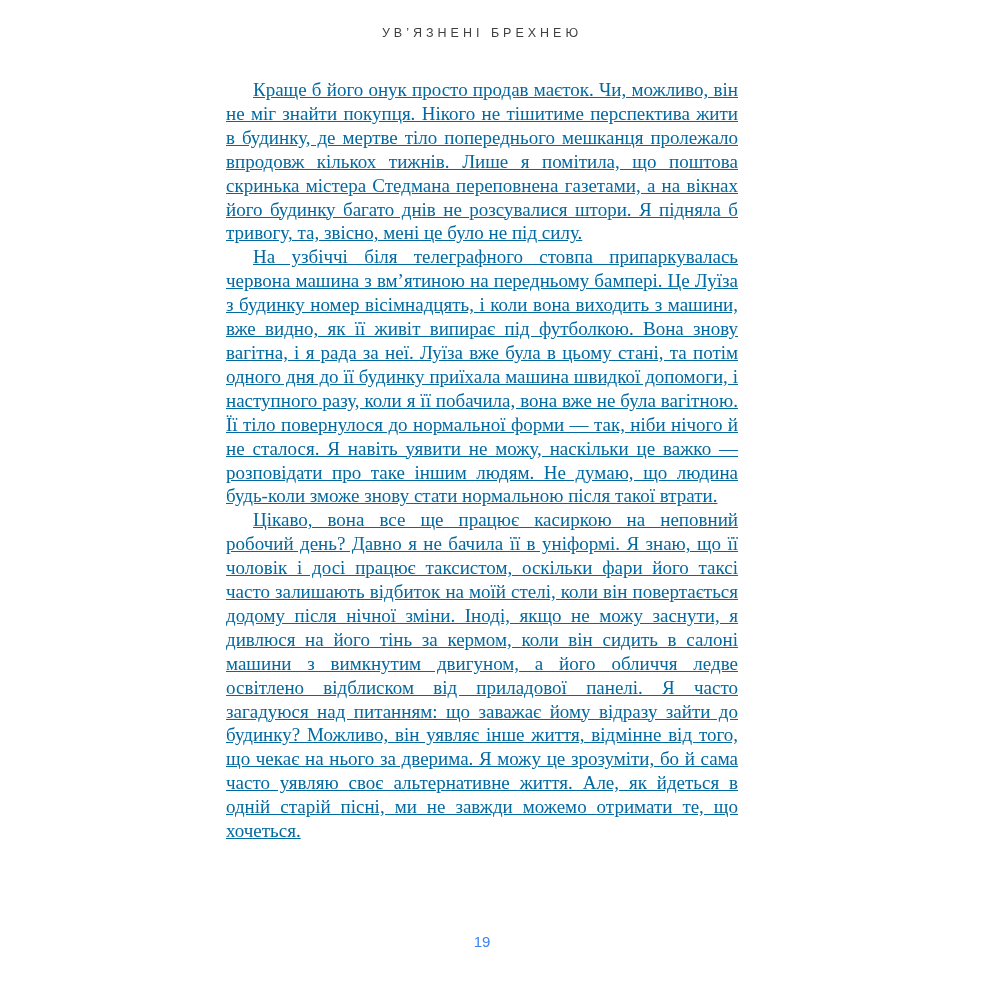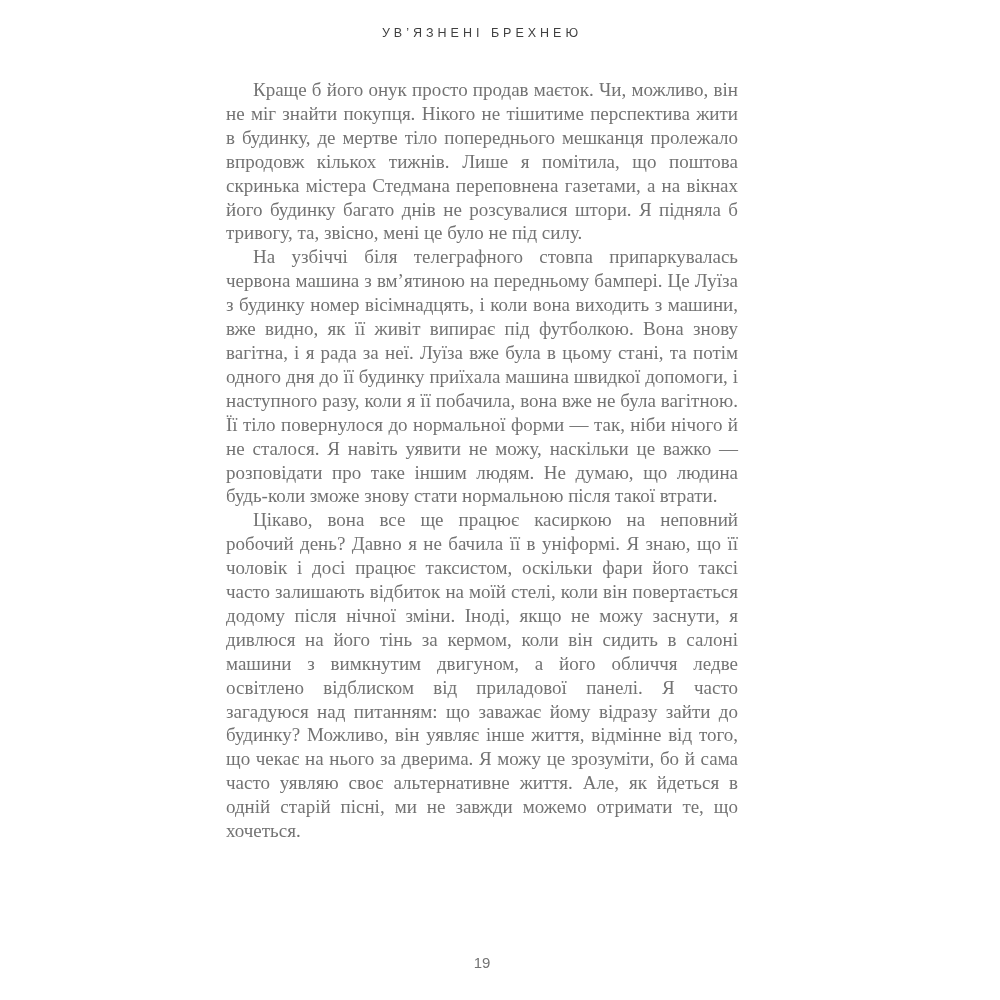--- a/index.html
+++ b/index.html
@@ -26,41 +26,42 @@
     font-weight: 500;
     letter-spacing: 4px;
     color: #3f3f3f;
   }
   .text-block {
     position: absolute;
     top: 78px;
     left: 50%;
     transform: translateX(-50%);
     width: 512px;
-    color: #737373;
+    color: #0369a1;
     font-size: 19px;
     line-height: 23.9px;
     text-align: justify;
     text-justify: inter-word;
     hyphens: none;
+    text-decoration: underline;
   }
   .text-block p {
     margin: 0;
     padding: 0;
     text-indent: 27px;
   }
   .page-number {
     position: absolute;
-    top: 954px;
+    top: 933px;
     left: 0;
     width: 100%;
     text-align: center;
     font-family: "Liberation Sans", sans-serif;
     font-size: 15px;
-    color: #737373;
+    color: #3b82f6;
   }
 </style>
 </head>
 <body>
 
 <div class="page">
 
   <div class="running-head">УВ’ЯЗНЕНІ БРЕХНЕЮ</div>
 
   <div class="text-block">

